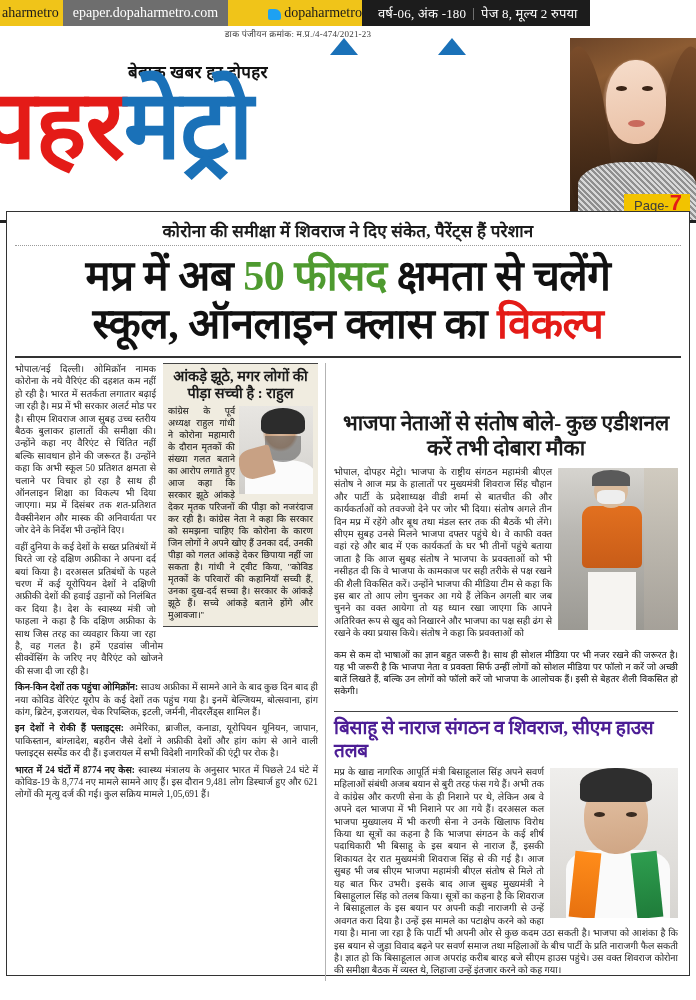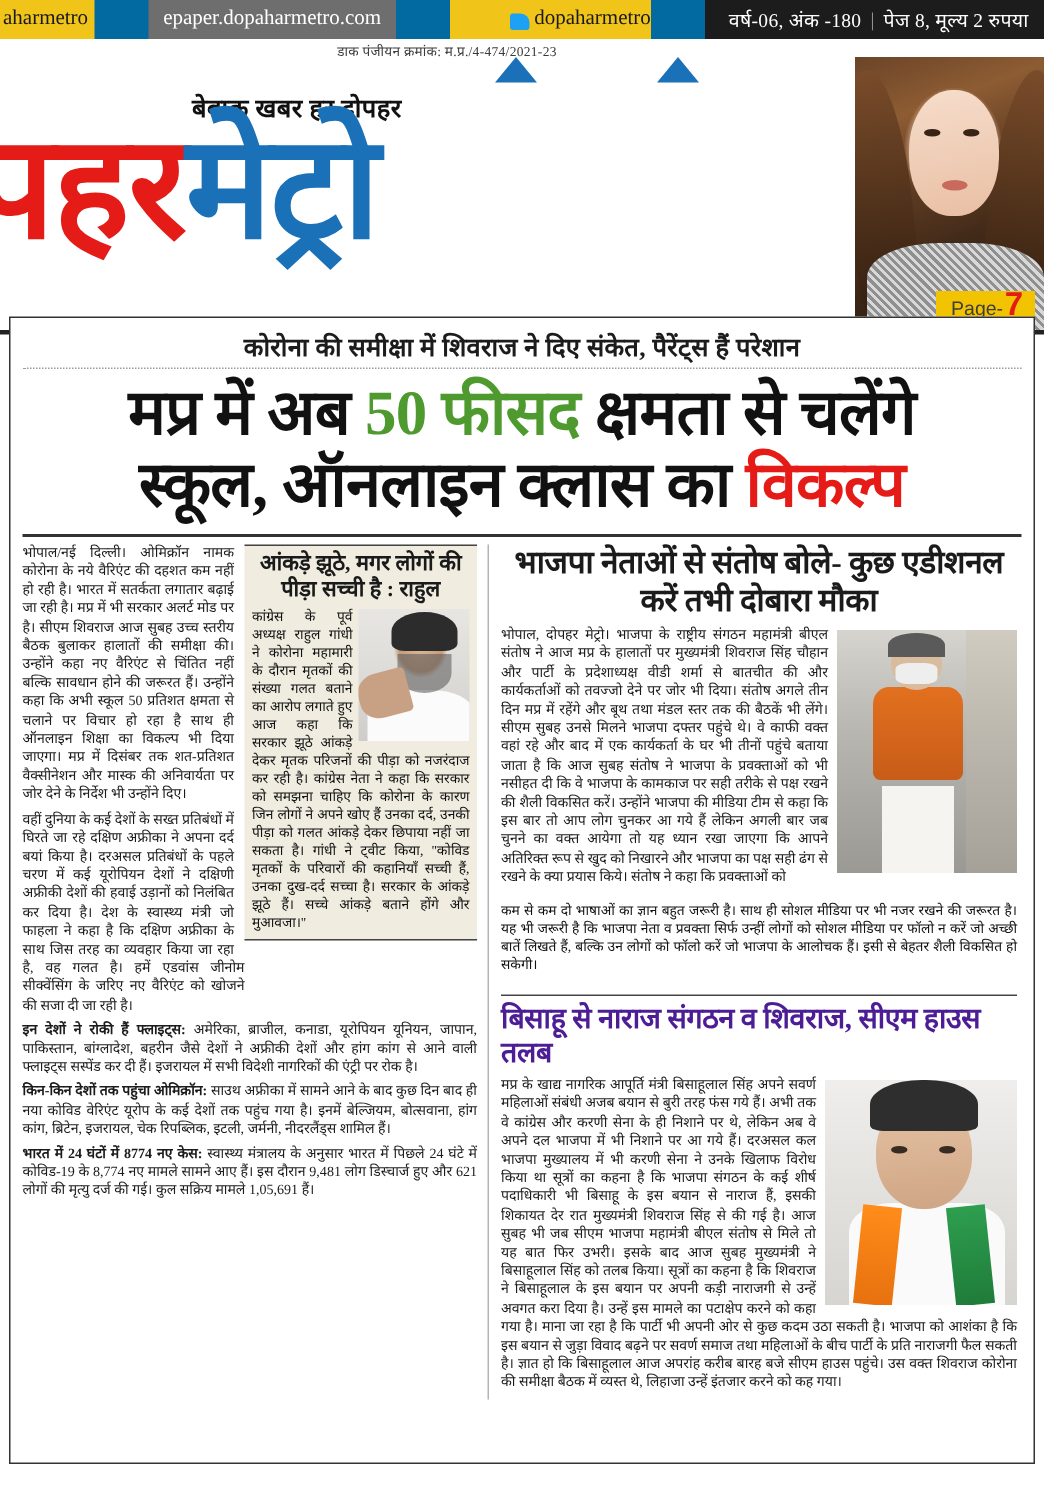--- a/index.html
+++ b/index.html
@@ -18,21 +18,20 @@
   }
 
   
   .topbar {
     position: absolute;
     left: 0; top: 0;
     width: 579px; height: 26px;
     display: flex;
     align-items: stretch;
     background: #0369a1;
-    gap: 36px;
   }
   .tb-yellow-left {
     background: #f0c419;
     color: #1a1a1a;
     font-family: "Liberation Serif", serif;
     font-size: 14px;
     display: flex; align-items: center;
     padding: 0 4px 0 2px;
     white-space: nowrap;
   }
@@ -230,21 +229,21 @@
 
   
   .cols {
     display: flex;
     padding: 5px 8px 0;
     gap: 0;
     align-items: flex-start;
   }
   .col-left { width: 310px; padding-right: 7px; box-sizing: border-box; }
   .col-div { width: 1px; background: #b3b3b3; align-self: stretch; min-height: 520px; }
-  .col-right { width: 352px; padding-left: 8px; box-sizing: border-box; }
+  .col-right { width: 352px; padding-left: 8px; box-sizing: border-box; margin-top: 48px; }
 
   .body-txt {
     font-size: 9.4px;
     line-height: 12.4px;
     text-align: justify;
     color: #1b1b1b;
     margin: 0 0 4px;
   }
 
   
@@ -498,25 +497,25 @@
           <div class="arm"></div>
         </div>
         <p>कांग्रेस के पूर्व अध्यक्ष राहुल गांधी ने कोरोना महामारी के दौरान मृतकों की संख्या गलत बताने का आरोप लगाते हुए आज कहा कि सरकार झूठे आंकड़े देकर मृतक परिजनों की पीड़ा को नजरंदाज कर रही है। कांग्रेस नेता ने कहा कि सरकार को समझना चाहिए कि कोरोना के कारण जिन लोगों ने अपने खोए हैं उनका दर्द, उनकी पीड़ा को गलत आंकड़े देकर छिपाया नहीं जा सकता है। गांधी ने ट्वीट किया, ''कोविड मृतकों के परिवारों की कहानियाँ सच्ची हैं, उनका दुख-दर्द सच्चा है। सरकार के आंकड़े झूठे हैं। सच्चे आंकड़े बताने होंगे और मुआवजा।''</p>
       </div>
 
       <p class="body-txt l-intro">भोपाल/नई दिल्ली। ओमिक्रॉन नामक कोरोना के नये वैरिएंट की दहशत कम नहीं हो रही है। भारत में सतर्कता लगातार बढ़ाई जा रही है। मप्र में भी सरकार अलर्ट मोड पर है। सीएम शिवराज आज सुबह उच्च स्तरीय बैठक बुलाकर हालातों की समीक्षा की। उन्होंने कहा नए वैरिएंट से चिंतित नहीं बल्कि सावधान होने की जरूरत हैं। उन्होंने कहा कि अभी स्कूल 50 प्रतिशत क्षमता से चलाने पर विचार हो रहा है साथ ही ऑनलाइन शिक्षा का विकल्प भी दिया जाएगा। मप्र में दिसंबर तक शत-प्रतिशत वैक्सीनेशन और मास्क की अनिवार्यता पर जोर देने के निर्देश भी उन्होंने दिए।</p>
 
       <p class="body-txt l-intro">वहीं दुनिया के कई देशों के सख्त प्रतिबंधों में घिरते जा रहे दक्षिण अफ्रीका ने अपना दर्द बयां किया है। दरअसल प्रतिबंधों के पहले चरण में कई यूरोपियन देशों ने दक्षिणी अफ्रीकी देशों की हवाई उड़ानों को निलंबित कर दिया है। देश के स्वास्थ्य मंत्री जो फाहला ने कहा है कि दक्षिण अफ्रीका के साथ जिस तरह का व्यवहार किया जा रहा है, वह गलत है। हमें एडवांस जीनोम सीक्वेंसिंग के जरिए नए वैरिएंट को खोजने की सजा दी जा रही है।</p>
 
       <p class="body-txt">
+        <span class="sub-head-inline">किन-किन देशों तक पहुंचा ओमिक्रॉन:</span><span> साउथ अफ्रीका में सामने आने के बाद कुछ दिन बाद ही नया कोविड वेरिएंट यूरोप के कई देशों तक पहुंच गया है। इनमें बेल्जियम, बोत्सवाना, हांग कांग, ब्रिटेन, इजरायल, चेक रिपब्लिक, इटली, जर्मनी, नीदरलैंड्स शामिल हैं।</span>
+      </p>
+
+      <p class="body-txt">
         <span class="sub-head-inline">इन देशों ने रोकी हैं फ्लाइट्स:</span><span> अमेरिका, ब्राजील, कनाडा, यूरोपियन यूनियन, जापान, पाकिस्तान, बांग्लादेश, बहरीन जैसे देशों ने अफ्रीकी देशों और हांग कांग से आने वाली फ्लाइट्स सस्पेंड कर दी हैं। इजरायल में सभी विदेशी नागरिकों की एंट्री पर रोक है।</span>
-      </p>
-
-      <p class="body-txt">
-        <span class="sub-head-inline">किन-किन देशों तक पहुंचा ओमिक्रॉन:</span><span> साउथ अफ्रीका में सामने आने के बाद कुछ दिन बाद ही नया कोविड वेरिएंट यूरोप के कई देशों तक पहुंच गया है। इनमें बेल्जियम, बोत्सवाना, हांग कांग, ब्रिटेन, इजरायल, चेक रिपब्लिक, इटली, जर्मनी, नीदरलैंड्स शामिल हैं।</span>
       </p>
 
       <p class="body-txt">
         <span class="sub-head-inline">भारत में 24 घंटों में 8774 नए केस:</span><span> स्वास्थ्य मंत्रालय के अनुसार भारत में पिछले 24 घंटे में कोविड-19 के 8,774 नए मामले सामने आए हैं। इस दौरान 9,481 लोग डिस्चार्ज हुए और 621 लोगों की मृत्यु दर्ज की गई। कुल सक्रिय मामले 1,05,691 हैं।</span>
       </p>
     </div>
 
     <div class="col-div"></div>
 
     <div class="col-right">

